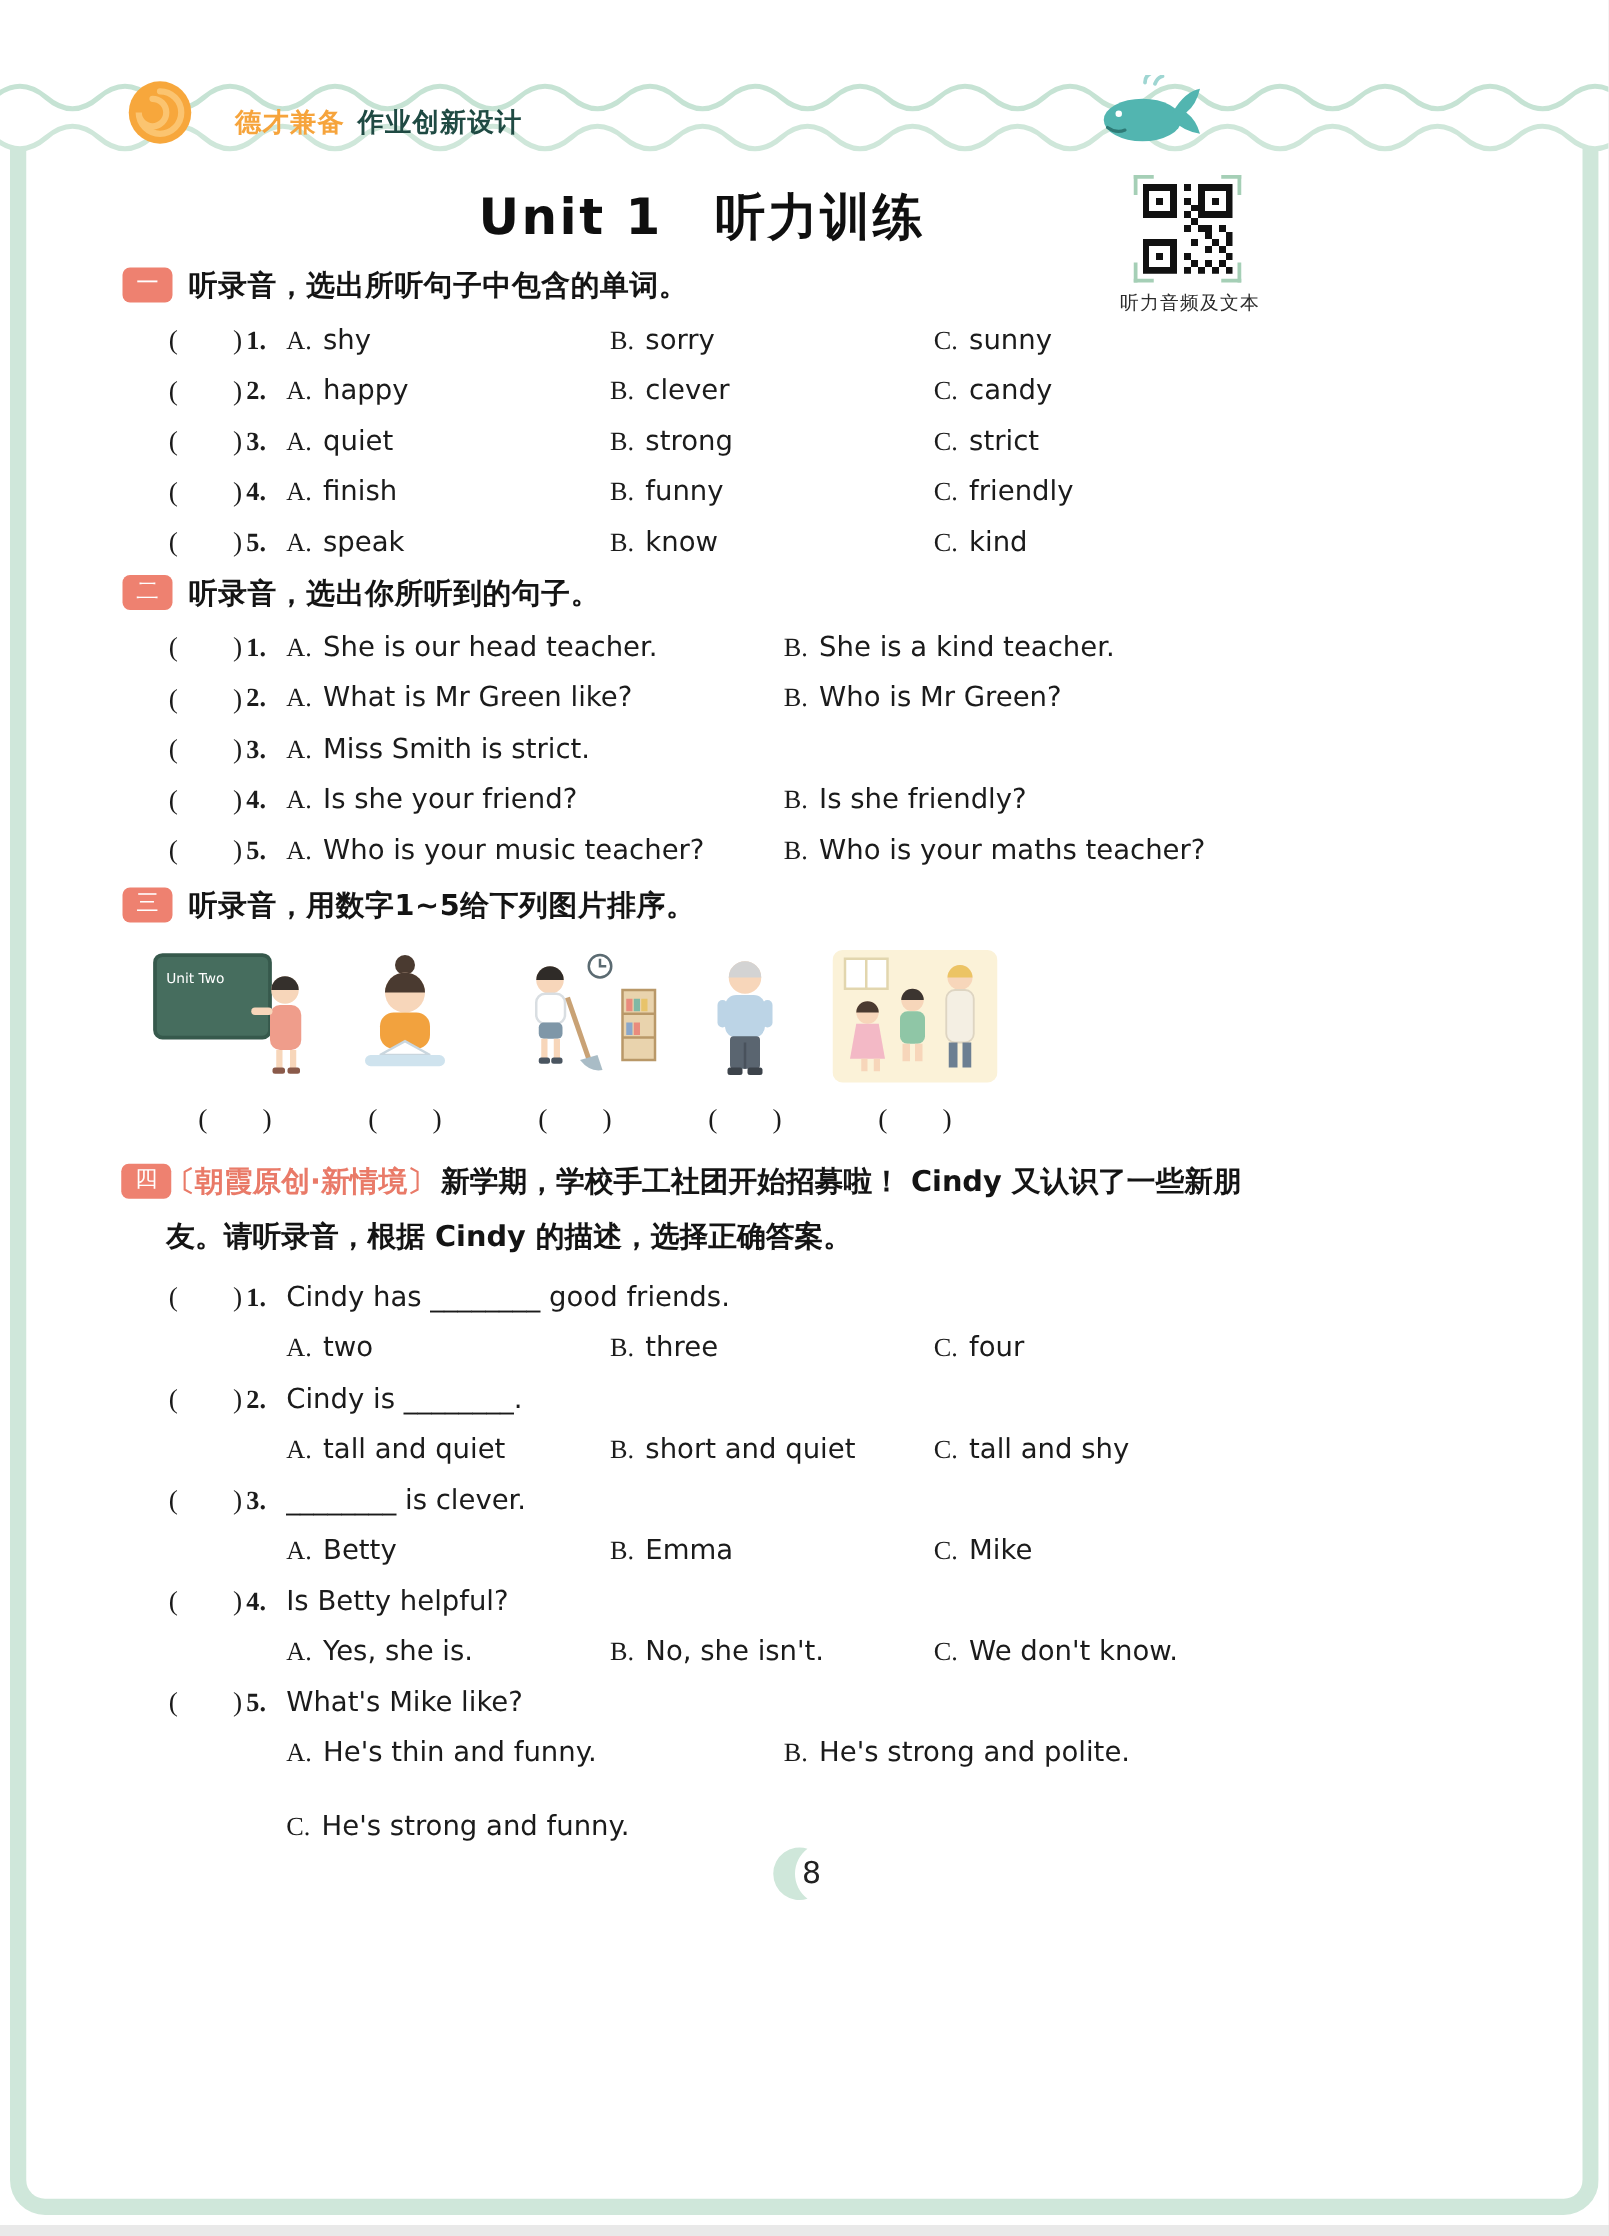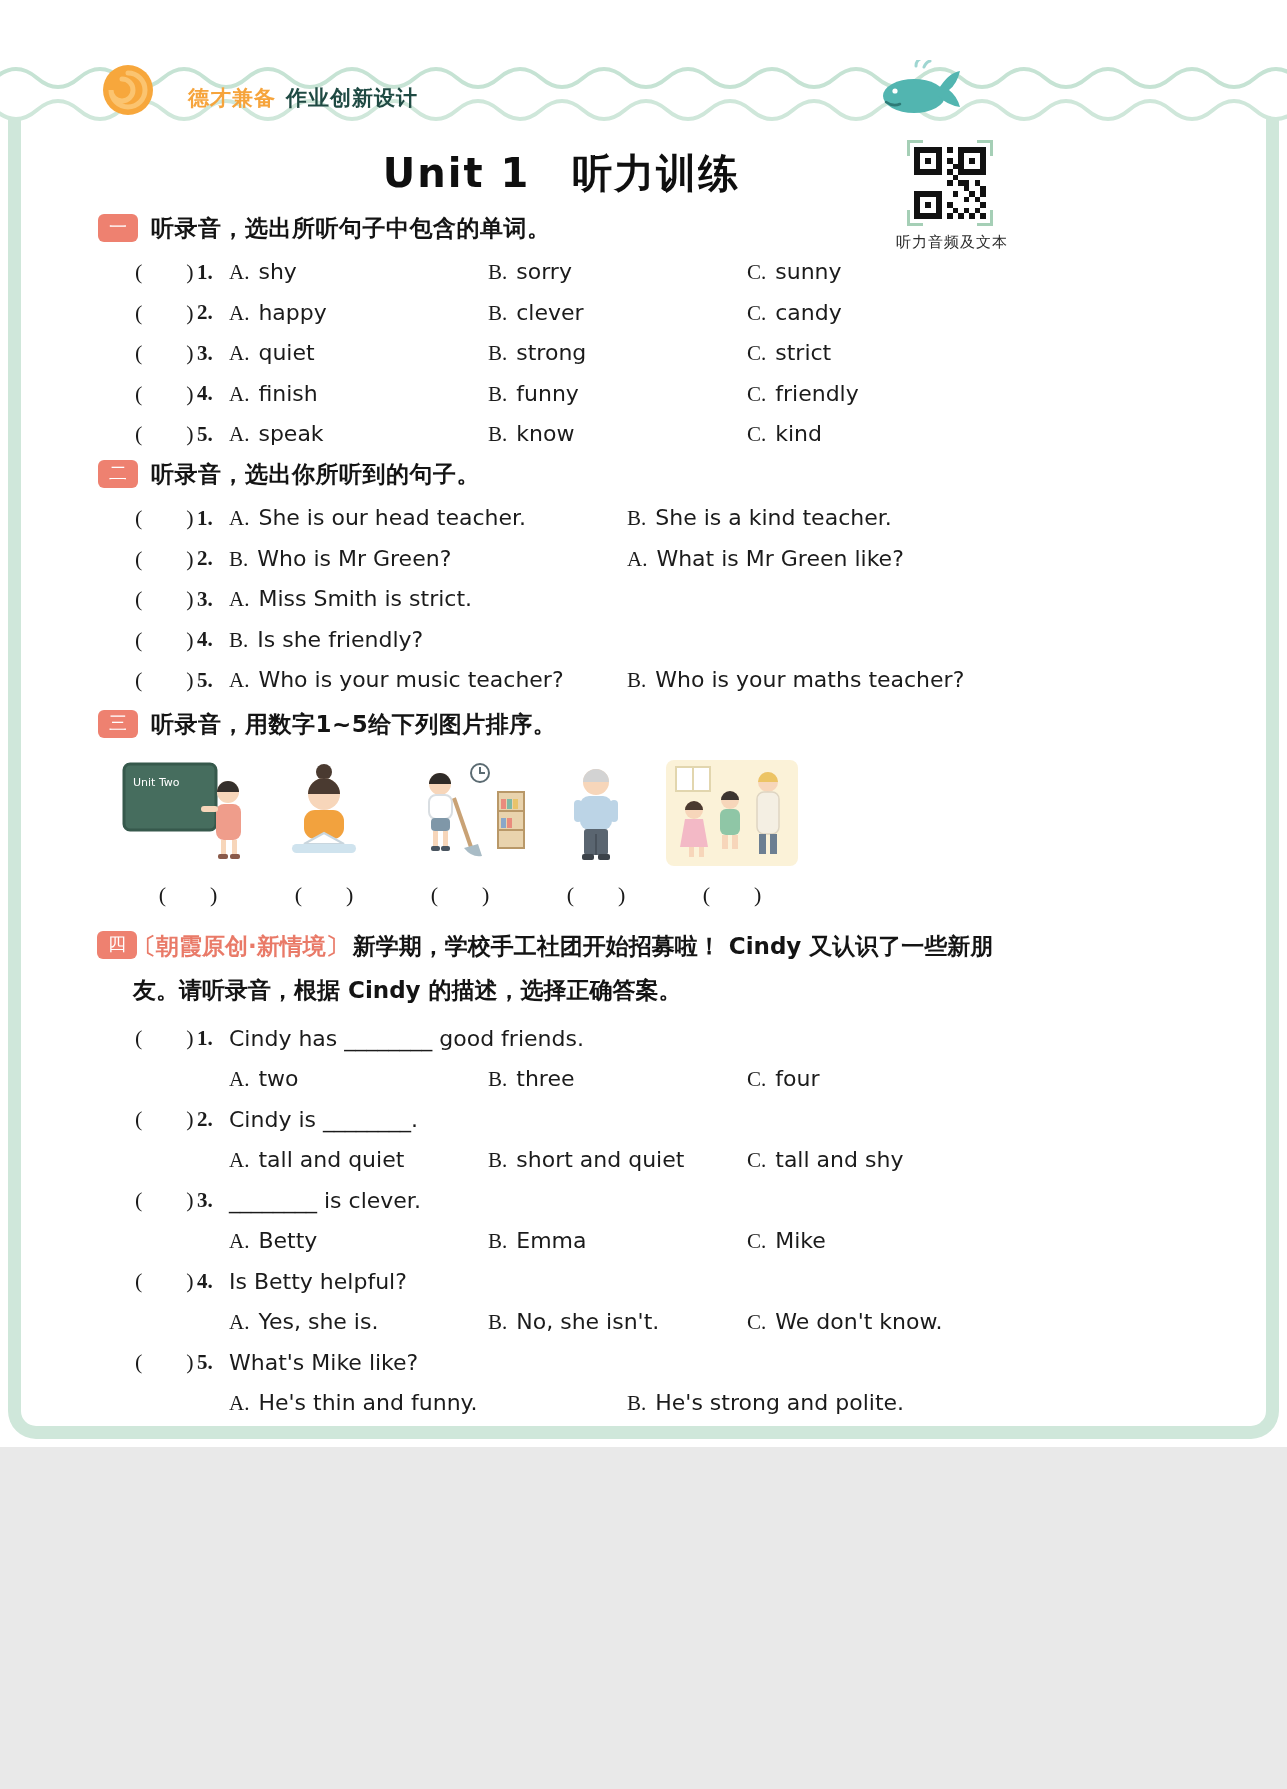--- a/index.html
+++ b/index.html
@@ -1,18 +1,18 @@
 <!DOCTYPE html>
 <html><head>
 <meta charset="utf-8">
 <style>
   * { margin:0; padding:0; box-sizing:border-box; }
   html,body { background:#e9e9e9; }
   .page {
-    position:relative; width:1287px; height:1447px; margin:0 auto;
+    position:relative; width:1287px; height:1780px; margin:0 auto;
     background:#ffffff; overflow:hidden;
     font-family:"DejaVu Sans", sans-serif; color:#1b1b1b;
   }
   
   .frame {
     position:absolute; left:8px; right:8px; top:118px; bottom:8px;
     border:13px solid #cfe7da; border-top:none;
     border-radius:0 0 28px 28px; pointer-events:none;
   }
   .waves { position:absolute; left:0; top:40px; width:1287px; height:100px; }
@@ -216,31 +216,32 @@
     <div class="rows">
       <div class="row2">
         <span class="paren">(　　)</span>
           <span class="qnum">1.</span>
         <span><span class="opt-label">A.</span><span class="opt-text">She is our head teacher.</span></span>
         <span><span class="opt-label">B.</span><span class="opt-text">She is a kind teacher.</span></span>
       </div>
       <div class="row2">
         <span class="paren">(　　)</span>
           <span class="qnum">2.</span>
+        <span><span class="opt-label">A.</span><span class="opt-text">What is Mr Green like?</span></span>
         <span><span class="opt-label">B.</span><span class="opt-text">Who is Mr Green?</span></span>
-        <span><span class="opt-label">A.</span><span class="opt-text">What is Mr Green like?</span></span>
       </div>
       <div class="row2">
         <span class="paren">(　　)</span>
           <span class="qnum">3.</span>
         <span><span class="opt-label">A.</span><span class="opt-text">Miss Smith is strict.</span></span>
       </div>
       <div class="row2">
         <span class="paren">(　　)</span>
           <span class="qnum">4.</span>
+        <span><span class="opt-label">A.</span><span class="opt-text">Is she your friend?</span></span>
         <span><span class="opt-label">B.</span><span class="opt-text">Is she friendly?</span></span>
       </div>
       <div class="row2">
         <span class="paren">(　　)</span>
           <span class="qnum">5.</span>
         <span><span class="opt-label">A.</span><span class="opt-text">Who is your music teacher?</span></span>
         <span><span class="opt-label">B.</span><span class="opt-text">Who is your maths teacher?</span></span>
       </div>
     </div>
   </section>

